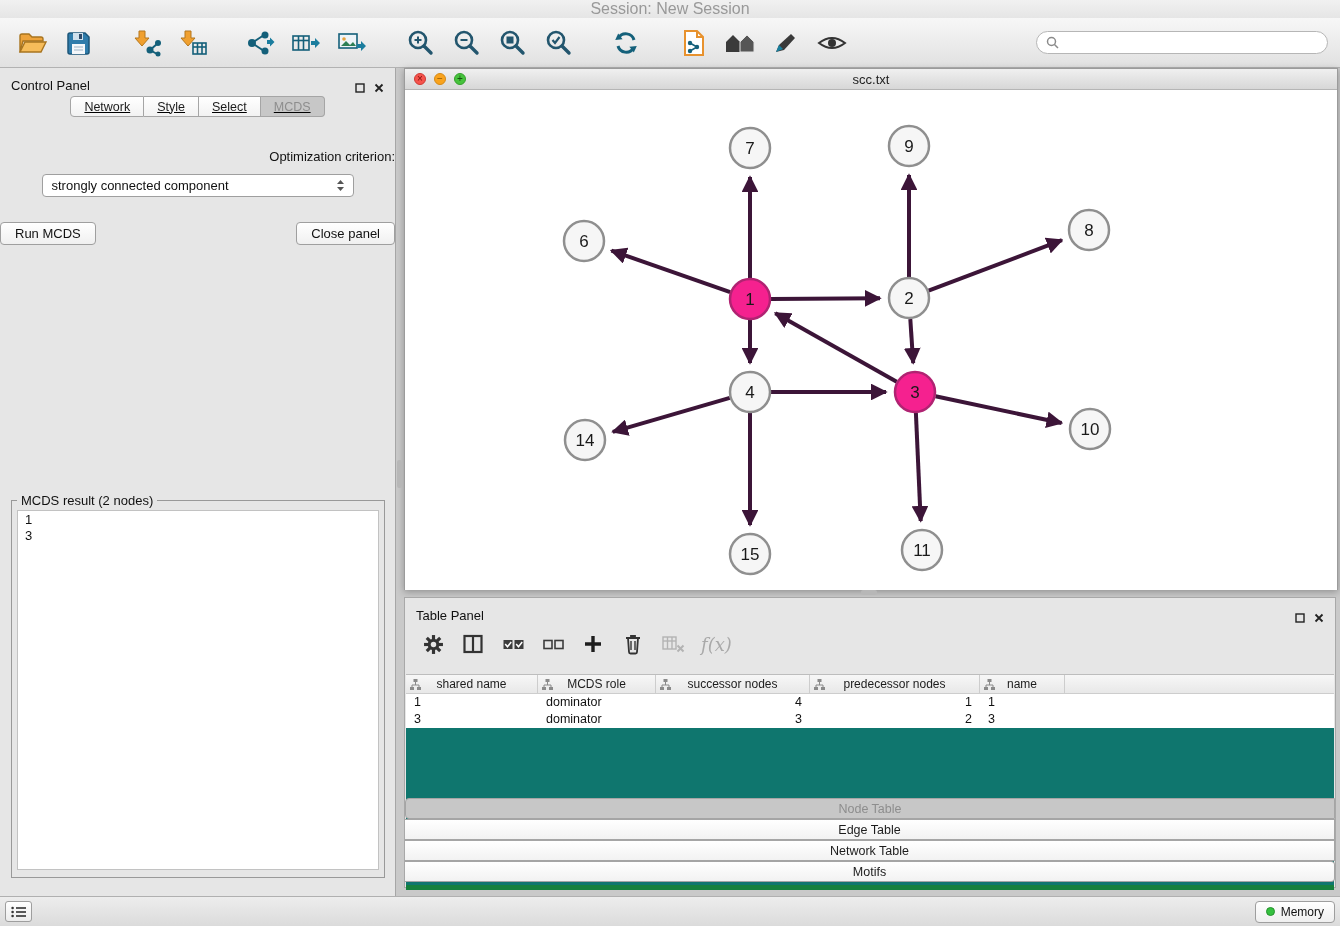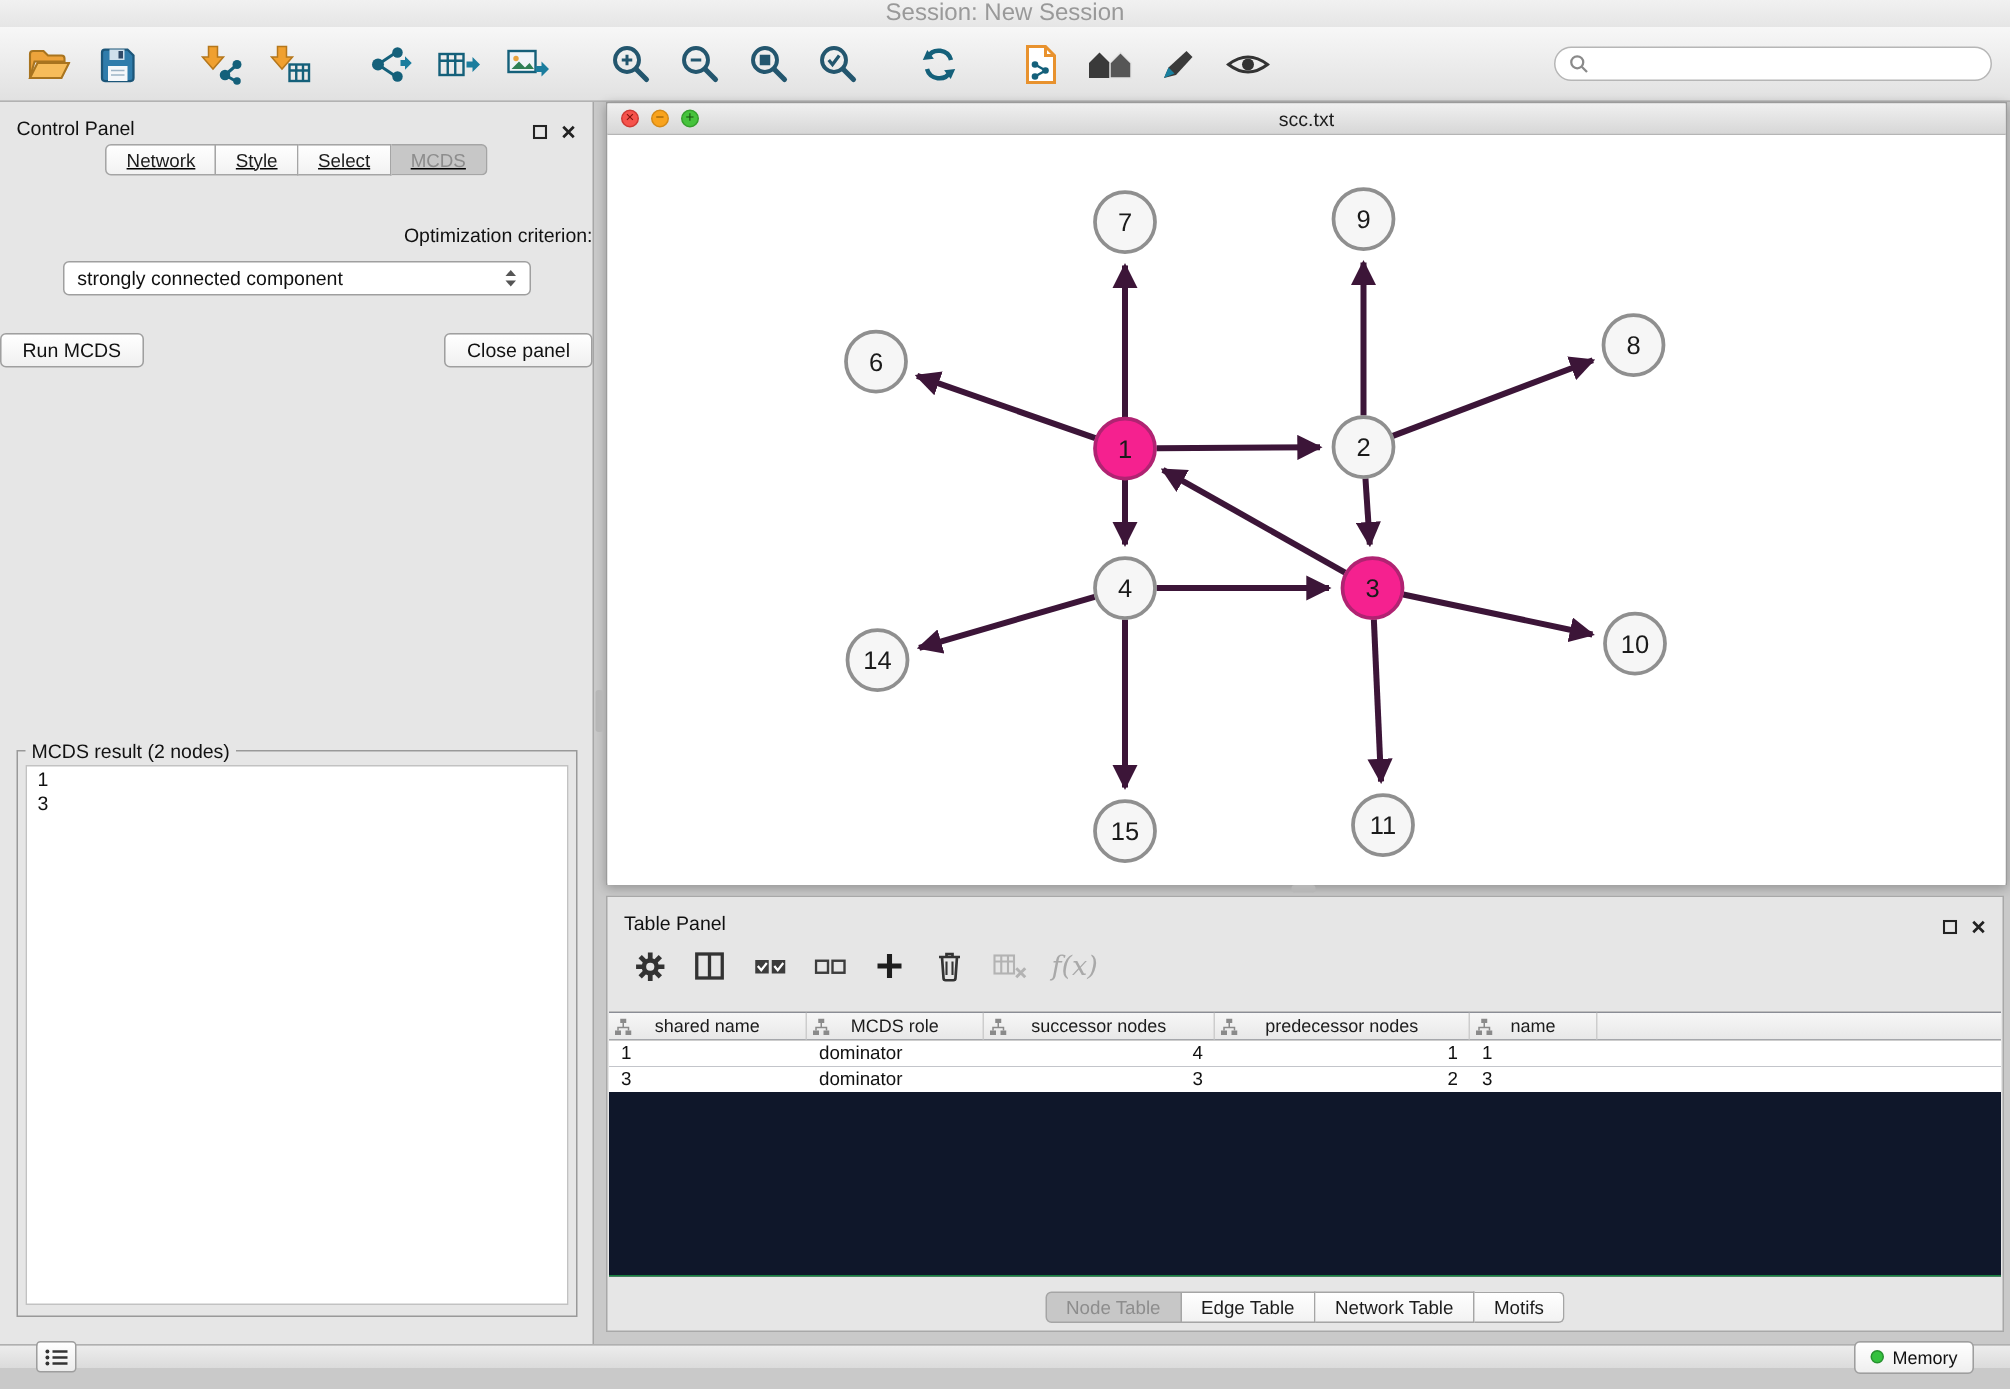--- a/index.html
+++ b/index.html
@@ -71,35 +71,35 @@
   .vsplit { position:absolute; left:397px; top:460px; width:5px; height:28px; background:#b7b7b7; border-radius:2px; }
   .hsplit { position:absolute; left:861px; top:590px; width:16px; height:5px; background:#b7b7b7; border-radius:2px; }
 
   
   .table-panel { position:absolute; left:404px; top:597px; width:932px; height:291px;
     background:#e6e6e6; border:1px solid #a8a8a8; }
   .tp-toolbar { height:42px; display:flex; align-items:center; gap:16px; padding:0 16px; }
   .tp-toolbar button { background:none; border:none; display:flex; align-items:center;
     justify-content:center; height:30px; min-width:24px; cursor:pointer; }
   .fx { font-family:"DejaVu Serif", serif; font-style:italic; font-size:18px; color:#a9a9a9; }
-  .tp-table { position:absolute; left:1px; right:1px; top:76px; height:177px; background:#0f172a;
-    border-top:1px solid #bdbdbd; border-bottom:1px solid #15803d; overflow:hidden; }
+  .tp-table { position:absolute; left:1px; right:1px; top:76px; height:216px; background:#0f766e;
+    border-top:1px solid #bdbdbd; border-bottom:5px solid #15803d; overflow:hidden; }
   .thead { display:flex; height:19px; background:linear-gradient(#f7f7f7,#e8e8e8);
     border-bottom:1px solid #cdcdcd; }
   .th { display:flex; align-items:center; justify-content:center; gap:4px;
     border-right:1px solid #cdcdcd; font-size:12px; color:#1c1c1c; position:relative; cursor:pointer; }
   .th svg { position:absolute; left:4px; }
   .tr { display:flex; height:17px; background:#fff; }
   .td { font-size:12.5px; color:#111; padding:1px 8px 0; overflow:hidden; white-space:nowrap; }
-  .tp-tabs { position:absolute; bottom:5px; left:0; right:0; display:flex; justify-content:center; }
-
-  
-  .statusbar { position:absolute; left:0; top:896px; width:100%; height:16px;
+  .tp-tabs { position:absolute; bottom:5px; left:0; right:0; display:flex; justify-content:center;flex-direction:column; }
+
+  
+  .statusbar { position:absolute; left:0; top:896px; width:100%; height:30px;
     background:linear-gradient(#ededed,#dbdbdb); border-top:1px solid #b0b0b0;
-    display:flex; align-items:center; padding:0 24px;gap:45px; }
+    display:flex; align-items:center; padding:0 5px;gap:45px; }
   .list-btn { width:27px; height:21px; border:1px solid #9e9e9e; border-radius:3px;
     background:linear-gradient(#fff,#ececec); display:flex; align-items:center; justify-content:center; cursor:pointer; }
   .memory-btn { margin-left:auto; height:22px; border:1px solid #9e9e9e; border-radius:4px;
     background:linear-gradient(#fff,#efefef); display:flex; align-items:center; gap:6px;
     padding:0 10px; font-size:12px; color:#111; cursor:pointer; }
   .memdot { width:9px; height:9px; border-radius:50%; border:1px solid #27922f; }
 </style>
 </head>
 <body>
 

